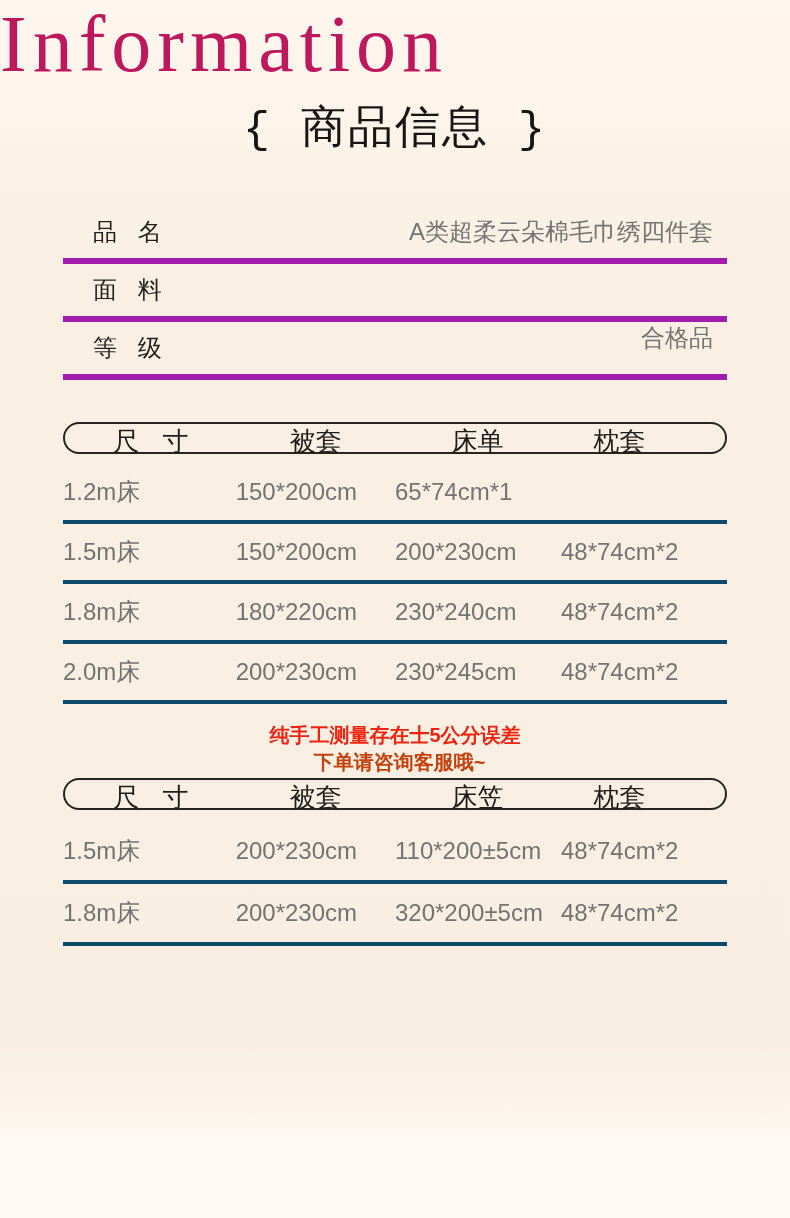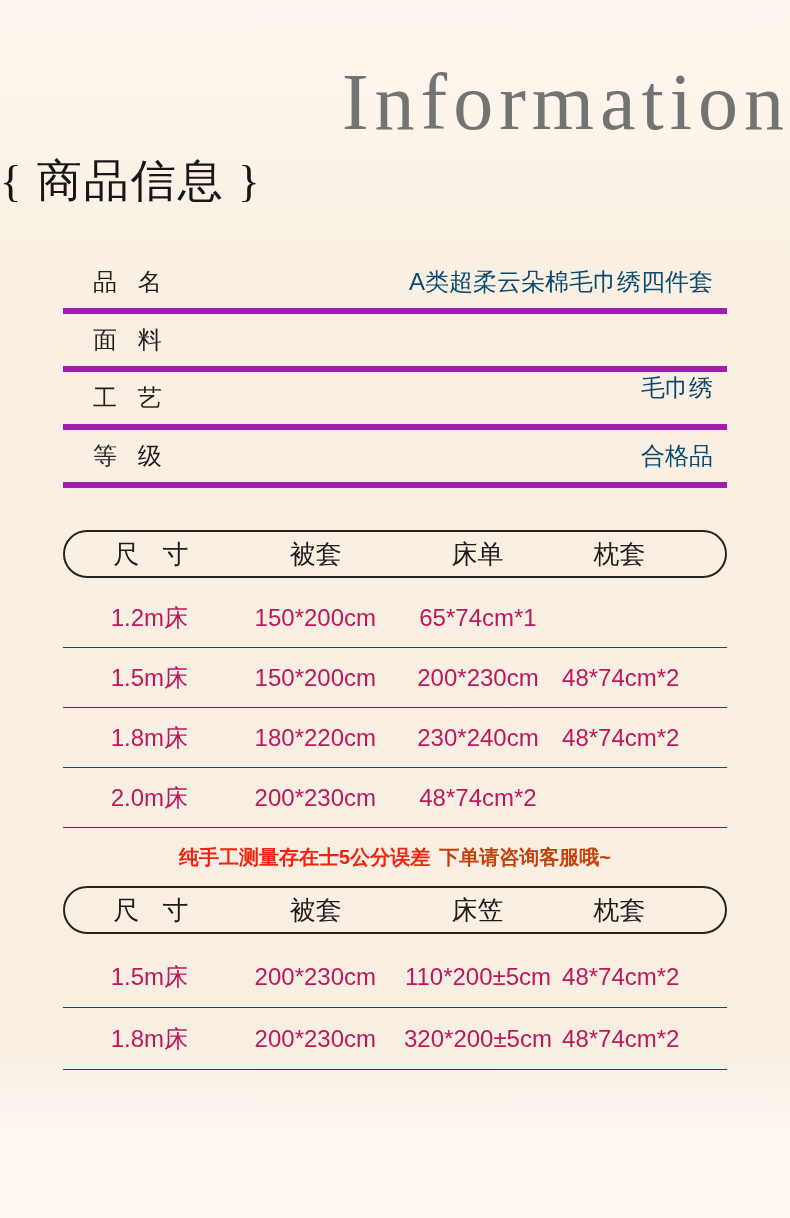--- a/index.html
+++ b/index.html
@@ -3,95 +3,91 @@
 <meta charset="utf-8">
 <style>
   html, body { margin: 0; padding: 0; }
   body {
     width: 790px; height: 1218px; overflow: hidden;
     background: linear-gradient(180deg, #fff6ef 0%, #f9f0e3 22%, #f8efe2 86%, #fff8f3 94%, #fff8f3 100%);
     font-family: "Liberation Sans", sans-serif;
     color: #222120;
   }
   .title {
-    margin-top: 58px; text-align: right;
+    text-align: left;
     font-family: "Liberation Serif", serif;
     font-size: 80px; line-height: 1.12; letter-spacing: 6px;
-    color: #737373; font-weight: 400;
+    color: #be185d; font-weight: 400;
   }
   .subtitle {
-    margin-top: 4px; text-align: left;
-    font-family: Liberation Serif, serif;
+    margin-top: 12px; text-align: center;
+    font-family: Liberation Mono, monospace;
     font-size: 45px; line-height: 1.3; letter-spacing: 2px;
     color: #171615;
   }
   .content { width: 664px; margin: 0 auto; }
 
   
   .info-table { margin-top: 46px; }
   .info-row {
     box-sizing: border-box; height: 58px;
     display: flex; justify-content: space-between; align-items: flex-end;
     padding: 0 14px 10px 30px;
     border-bottom: 6px solid #a21caf;
   }
   .info-label { font-size: 24px; word-spacing: 14px; color: #201f1e; }
-  .info-value { font-size: 24px; color: #0c4a6e; }
+  .info-value { font-size: 24px; color: #737373; }
   .info-row:nth-child(3) .info-value { transform: translateY(-10px); }
 
   
   .pill-header {
-    box-sizing: border-box; height: 48px;
+    box-sizing: border-box; height: 32px;
     border: 2px solid #262420; border-radius: 26px;
     display: grid; grid-template-columns: 26% 24% 25% 18%;
     align-items: center; text-align: center;
     font-size: 26px; color: #1d1c1b;
   }
   .pill-1 { margin-top: 42px; }
   .pill-2 { margin-top: 12px; }
   .pill-header .cell-0 { word-spacing: 16px; }
   .size-table { padding-top: 10px; }
   .size-table-2 { padding-top: 12px; }
   .size-row {
     box-sizing: border-box; height: 60px;
     display: grid; grid-template-columns: 26% 24% 25% 18%;
-    align-items: center; text-align: center;
-    font-size: 24px; color: #be185d;
-    border-bottom: 1px solid #0c4a6e;
+    align-items: center; text-align: left;
+    font-size: 24px; color: #737373;
+    border-bottom: 4px solid #0c4a6e;
   }
   .size-table-2 .size-row { height: 62px; }
 
   
   .note {
-    margin-top: 12px; height: 34px;
+    margin-top: 28px; height: 34px;
     display: flex; justify-content: center; align-items: center;
-    font-size: 20px; font-weight: 700;
+    font-size: 20px; font-weight: 700; flex-direction: column;
   }
   .note-red { color: #f02310; }
   .note-black { color: #c2410c; margin-left: 9px; }
 </style>
 </head>
 <body>
 
 <div class="title">Information</div>
 <div class="subtitle">{ 商品信息 }</div>
 
 <div class="content">
 
   <div class="info-table">
     <div class="info-row">
       <span class="info-label">品 名</span>
       <span class="info-value">A类超柔云朵棉毛巾绣四件套</span>
     </div>
     <div class="info-row">
       <span class="info-label">面 料</span>
-    </div>
-    <div class="info-row">
-      <span class="info-label">工 艺</span>
-      <span class="info-value">毛巾绣</span>
     </div>
     <div class="info-row">
       <span class="info-label">等 级</span>
       <span class="info-value">合格品</span>
     </div>
   </div>
 
   <div class="pill-header pill-1">
     <span class="cell-0">尺 寸</span>
     <span class="cell-1">被套</span>
@@ -112,20 +108,21 @@
     </div>
     <div class="size-row">
       <span>1.8m床</span>
       <span>180*220cm</span>
       <span>230*240cm</span>
       <span>48*74cm*2</span>
     </div>
     <div class="size-row">
       <span>2.0m床</span>
       <span>200*230cm</span>
+      <span>230*245cm</span>
       <span>48*74cm*2</span>
     </div>
   </div>
 
   <div class="note">
     <span class="note-red">纯手工测量存在士5公分误差</span>
     <span class="note-black">下单请咨询客服哦~</span>
   </div>
 
   <div class="pill-header pill-2">

